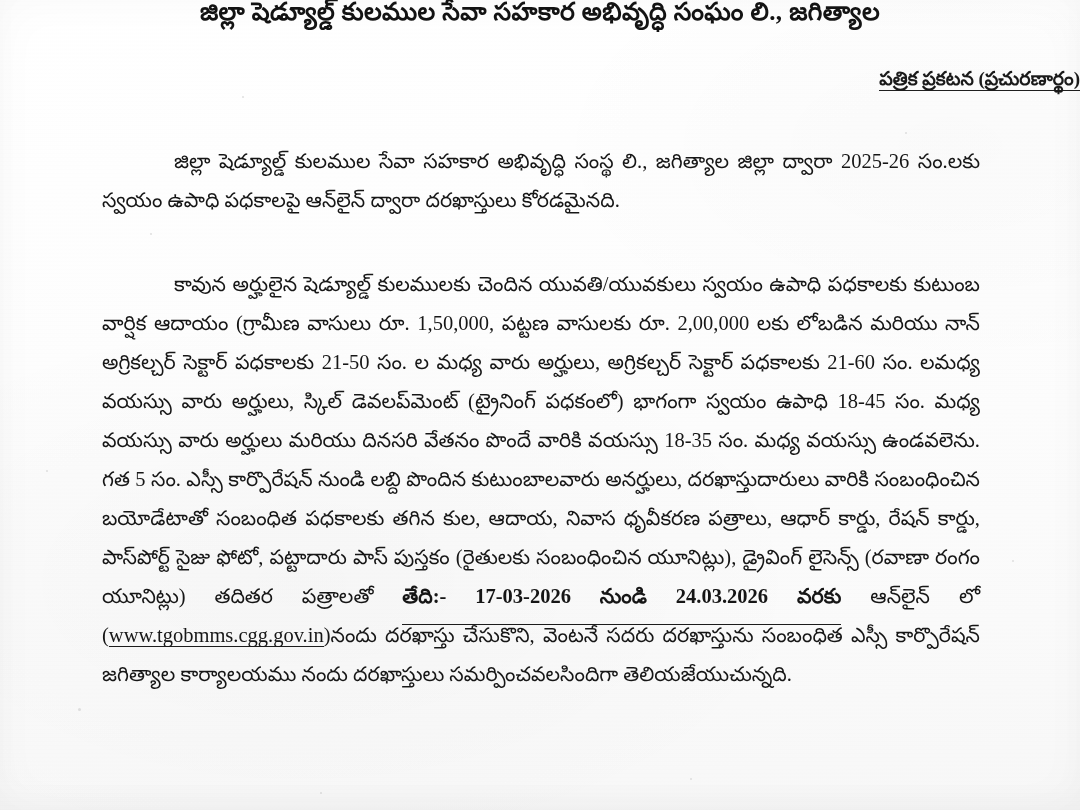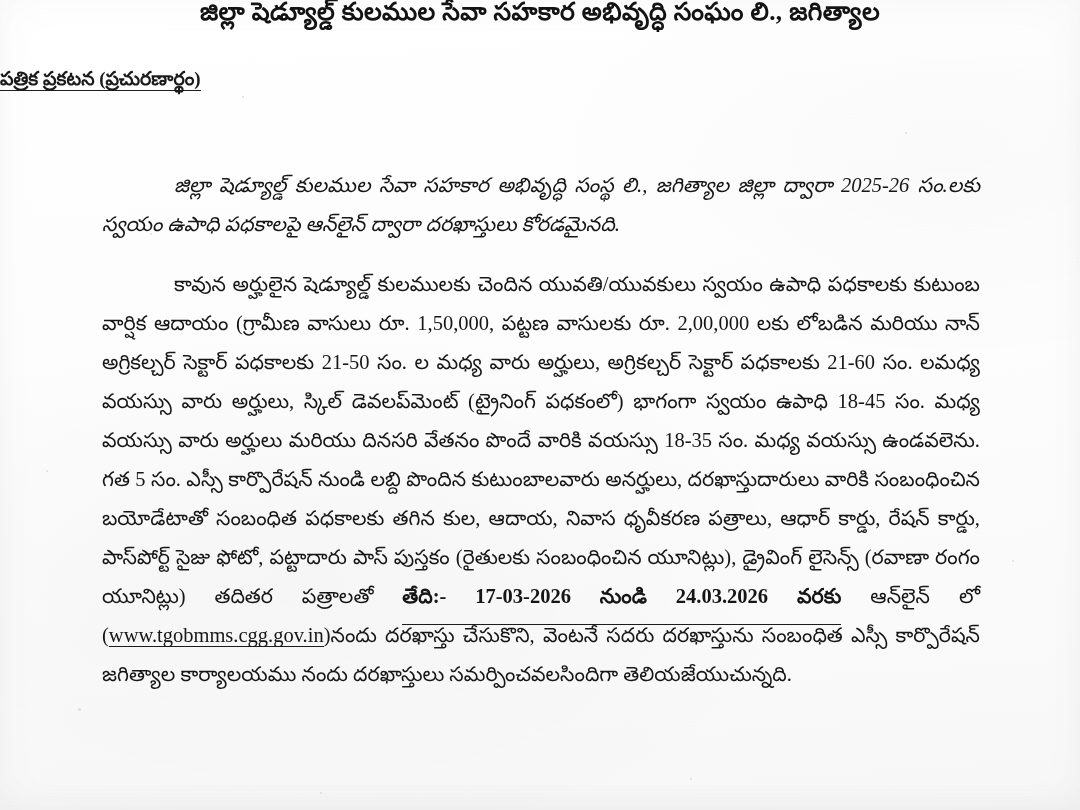--- a/index.html
+++ b/index.html
@@ -55,21 +55,21 @@
     white-space: nowrap;
     filter: blur(.22px);
   }
 
   
   #press-note-heading {
     position: absolute;
     top: 68px;
     left: 0;
     right: 0;
-    text-align: left;
+    text-align: right;
     font-size: 19px;
     font-weight: 600;
     color: #1a1a1a;
     filter: blur(.2px);
   }
   #press-note-heading .u {
     border-bottom: 1.6px solid #1f1f1f;
     padding-bottom: 1px;
   }
 
@@ -80,21 +80,21 @@
     width: 878px;
     font-size: 20.5px;
     line-height: 39px;
     color: #161616;
     text-align: justify;
     text-justify: inter-word;
     filter: blur(.18px);
   }
   .para .indent { display: inline-block; width: 72px; }
 
-  #para-intro  { top: 145px; font-style: italic; }
+  #para-intro  { top: 121px; }
   #para-detail { top: 244px; }
 
   .u-link {
     border-bottom: 1.5px solid #1c1c1c;
     padding-bottom: .5px;
   }
   .u-date {
     border-bottom: 1.8px solid #1c1c1c;
     padding-bottom: 17px;
     font-weight: 600;

